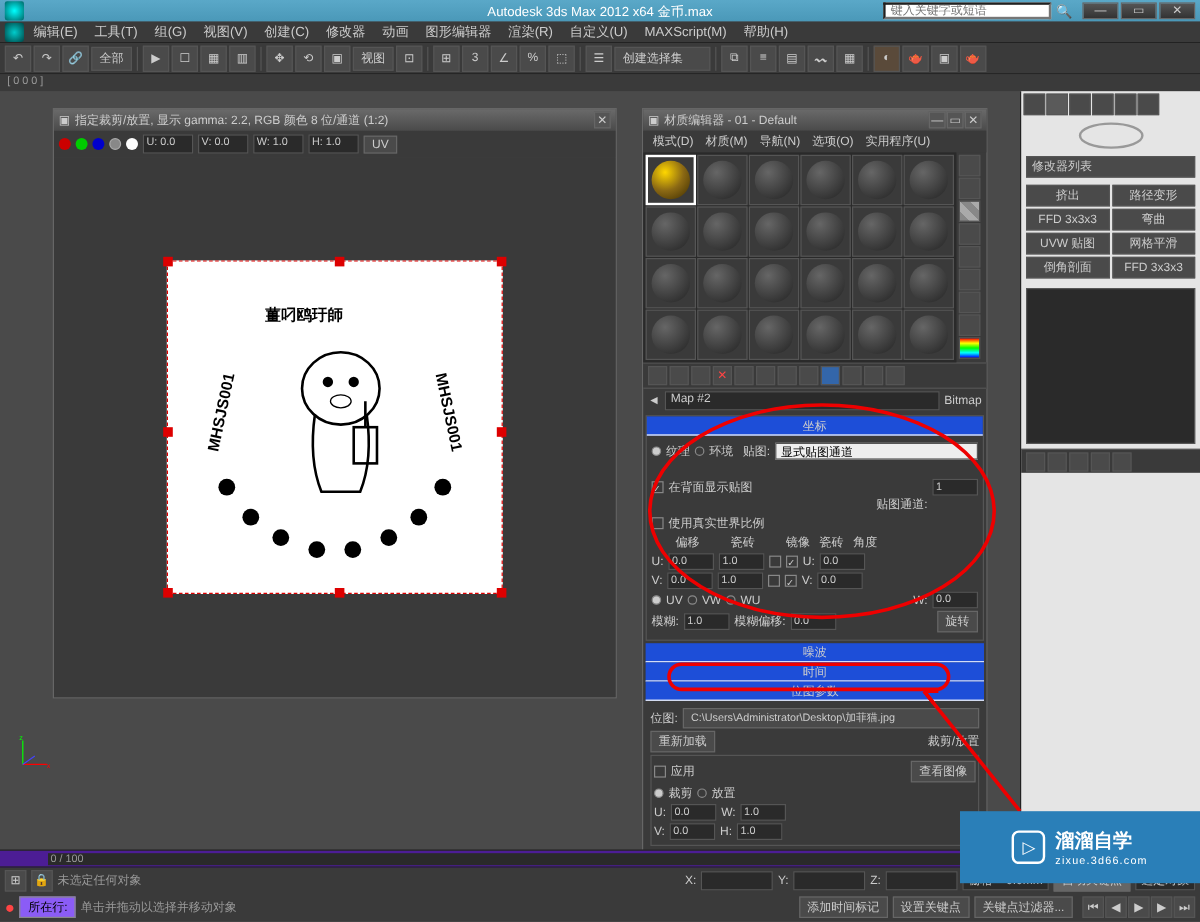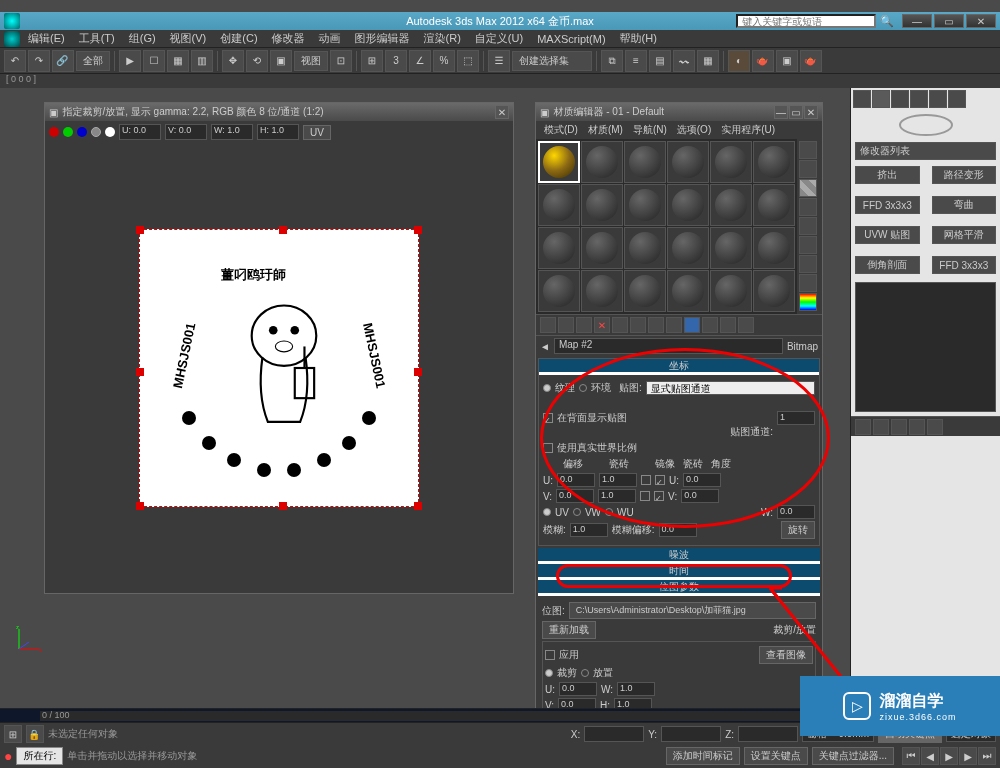--- a/index.html
+++ b/index.html
@@ -1,19 +1,19 @@
 <!DOCTYPE html>
 <html><head>
 <meta charset="utf-8">
 <style>
 * { margin: 0; padding: 0; box-sizing: border-box; font-family: "Microsoft YaHei", sans-serif; }
 body { background: #4a4a4a; width: 1000px; height: 768px; overflow: hidden; position: relative; color: #cccccc; font-size: 11px; }
 
 
-.titlebar { background: linear-gradient(#5aa8c8, #4a98b8); height: 18px; display: flex; align-items: center; padding: 0 4px; color: #fff; font-size: 11px; margin-top: 12px; }
+.titlebar { background: linear-gradient(#5aa8c8, #4a98b8); height: 18px; display: flex; align-items: center; padding: 0 4px; color: #fff; font-size: 11px; }
 .titlebar .title-text { position: absolute; left: 50%; transform: translateX(-50%); }
 .titlebar .search-box { margin-left: auto; background: #fff; width: 140px; height: 14px; color: #999; padding: 0 4px; font-size: 10px; }
 .titlebar .win-btns { display: flex; gap: 2px; margin-left: 8px; }
 .titlebar .win-btn { width: 30px; height: 14px; background: linear-gradient(#555,#333); border: 1px solid #666; display: flex; align-items: center; justify-content: center; color: #ccc; font-size: 10px; }
 
 
 .menubar { background: #3a3a3a; height: 18px; display: flex; align-items: center; padding: 0 4px; gap: 2px; border-bottom: 1px solid #222; }
 .menubar .menu-item { padding: 0 6px; color: #ccc; font-size: 11px; cursor: pointer; }
 
 
@@ -54,54 +54,54 @@
 .ball { width: 32px; height: 32px; border-radius: 50%; background: radial-gradient(circle at 35% 30%, #666, #222); }
 .ball.gold { background: radial-gradient(circle at 35% 30%, #ffd700, #8b6914, #3a2a00); }
 .mat-side { width: 22px; display: flex; flex-direction: column; gap: 1px; padding: 2px; }
 .mat-side .side-btn { width: 18px; height: 18px; background: #4a4a4a; border: 1px solid #555; }
 .mat-toolbar { height: 22px; background: #3a3a3a; display: flex; align-items: center; gap: 2px; padding: 0 4px; border-top: 1px solid #555; border-bottom: 1px solid #555; }
 .mat-nav { height: 20px; display: flex; align-items: center; gap: 4px; padding: 0 4px; font-size: 10px; }
 .mat-nav .nav-field { background: #2a2a2a; border: 1px solid #555; flex: 1; height: 16px; padding: 0 4px; }
 
 
 .rollout { border: 1px solid #555; margin: 2px; }
-.rollout-header { background: #0c4a6e; height: 16px; display: flex; align-items: center; justify-content: center; font-size: 10px; color: #ccc; border-bottom: 3px solid #ffffff; }
+.rollout-header { background: #1d4ed8; height: 16px; display: flex; align-items: center; justify-content: center; font-size: 10px; color: #ccc; border-bottom: 1px solid #ffffff; }
 .rollout-body { padding: 4px; font-size: 10px; }
 .coord-row { display: flex; align-items: center; gap: 4px; margin: 2px 0; }
 .spinner-field { background: #2a2a2a; border: 1px solid #555; width: 38px; height: 14px; color: #ccc; padding: 0 2px; font-size: 9px; }
 .combo { background: #eee; color: #000; border: 1px solid #555; height: 14px; padding: 0 4px; font-size: 10px; }
 .radio-dot { width: 8px; height: 8px; border: 1px solid #888; border-radius: 50%; display: inline-block; }
 .radio-dot.on { background: #ccc; }
 .checkbox { width: 10px; height: 10px; border: 1px solid #888; display: inline-block; }
 .checkbox.on::after { content: "✓"; font-size: 8px; color: #ccc; }
 .btn-small { background: #4a4a4a; border: 1px solid #666; padding: 1px 6px; font-size: 10px; color: #ccc; }
 
 
 .anno-ellipse { position: absolute; border: 3px solid #e00; border-radius: 50%; pointer-events: none; }
 .anno-arrow { position: absolute; pointer-events: none; }
 
 
 .right-panel { position: absolute; right: 0; top: 0; width: 150px; height: 646px; background: #e5e5e5; border-left: 1px solid #222; }
 .rp-tabs { height: 22px; display: flex; gap: 1px; padding: 2px; }
 .rp-tab { width: 18px; height: 18px; background: #4a4a4a; border: 1px solid #555; }
 .rp-combo { margin: 2px 4px; background: #4a4a4a; border: 1px solid #555; height: 18px; padding: 0 4px; font-size: 10px; display: flex; align-items: center; }
-.rp-btns { display: grid; grid-template-columns: 1fr 1fr; gap: 12px; padding: 4px; }
+.rp-btns { display: grid; grid-template-columns: 1fr 1fr; gap: 2px; padding: 4px; }
 .rp-btn { background: #4a4a4a; border: 1px solid #555; height: 18px; font-size: 10px; display: flex; align-items: center; justify-content: center; }
 .rp-stack { margin: 4px; height: 130px; background: #2a2a2a; border: 1px solid #555; }
 .rp-stackbar { background: #3a3a3a; height: 20px; display: flex; align-items: center; gap: 2px; padding: 0 4px; border-top: 1px solid #555; }
 
 
 .bottom { position: absolute; bottom: 0; left: 0; width: 1000px; height: 60px; background: #3a3a3a; border-top: 1px solid #222; }
-.timeline { height: 14px; background: #0f172a; position: relative; border-bottom: 1px solid #222; }
+.timeline { height: 14px; background: #4c1d95; position: relative; border-bottom: 1px solid #222; }
 .time-track { position: absolute; left: 40px; right: 120px; top: 2px; height: 10px; background: #2a2a2a; }
 .time-label { position: absolute; left: 42px; top: 1px; font-size: 9px; color: #999; }
 .status-field { background: #2a2a2a; border: 1px solid #555; height: 16px; padding: 0 4px; display: flex; align-items: center; }
 .status-hint { flex: 1; color: #999; }
 .bottom-row2 { display: flex; align-items: center; height: 22px; gap: 4px; padding: 0 4px; font-size: 10px; }
-.row-label { background: #e5e5e5; color: #000; padding: 1px 6px; border: 1px solid #888; }
+.row-label { background: #8b5cf6; color: #000; padding: 1px 6px; border: 1px solid #888; }
 
 
 .watermark { position: absolute; right: 0; bottom: 32px; width: 200px; height: 60px; background: #2a7fb8; display: flex; align-items: center; justify-content: center; gap: 8px; color: #fff; }
 .wm-icon { width: 28px; height: 28px; border: 2px solid #fff; border-radius: 6px; display: flex; align-items: center; justify-content: center; font-size: 14px; }
 .wm-text { display: flex; flex-direction: column; }
 .wm-text .big { font-size: 16px; font-weight: bold; }
 .wm-text .small { font-size: 9px; letter-spacing: 1px; }
 
 .coord-axis { position: absolute; left: 14px; bottom: 80px; width: 30px; height: 30px; }
 </style>

